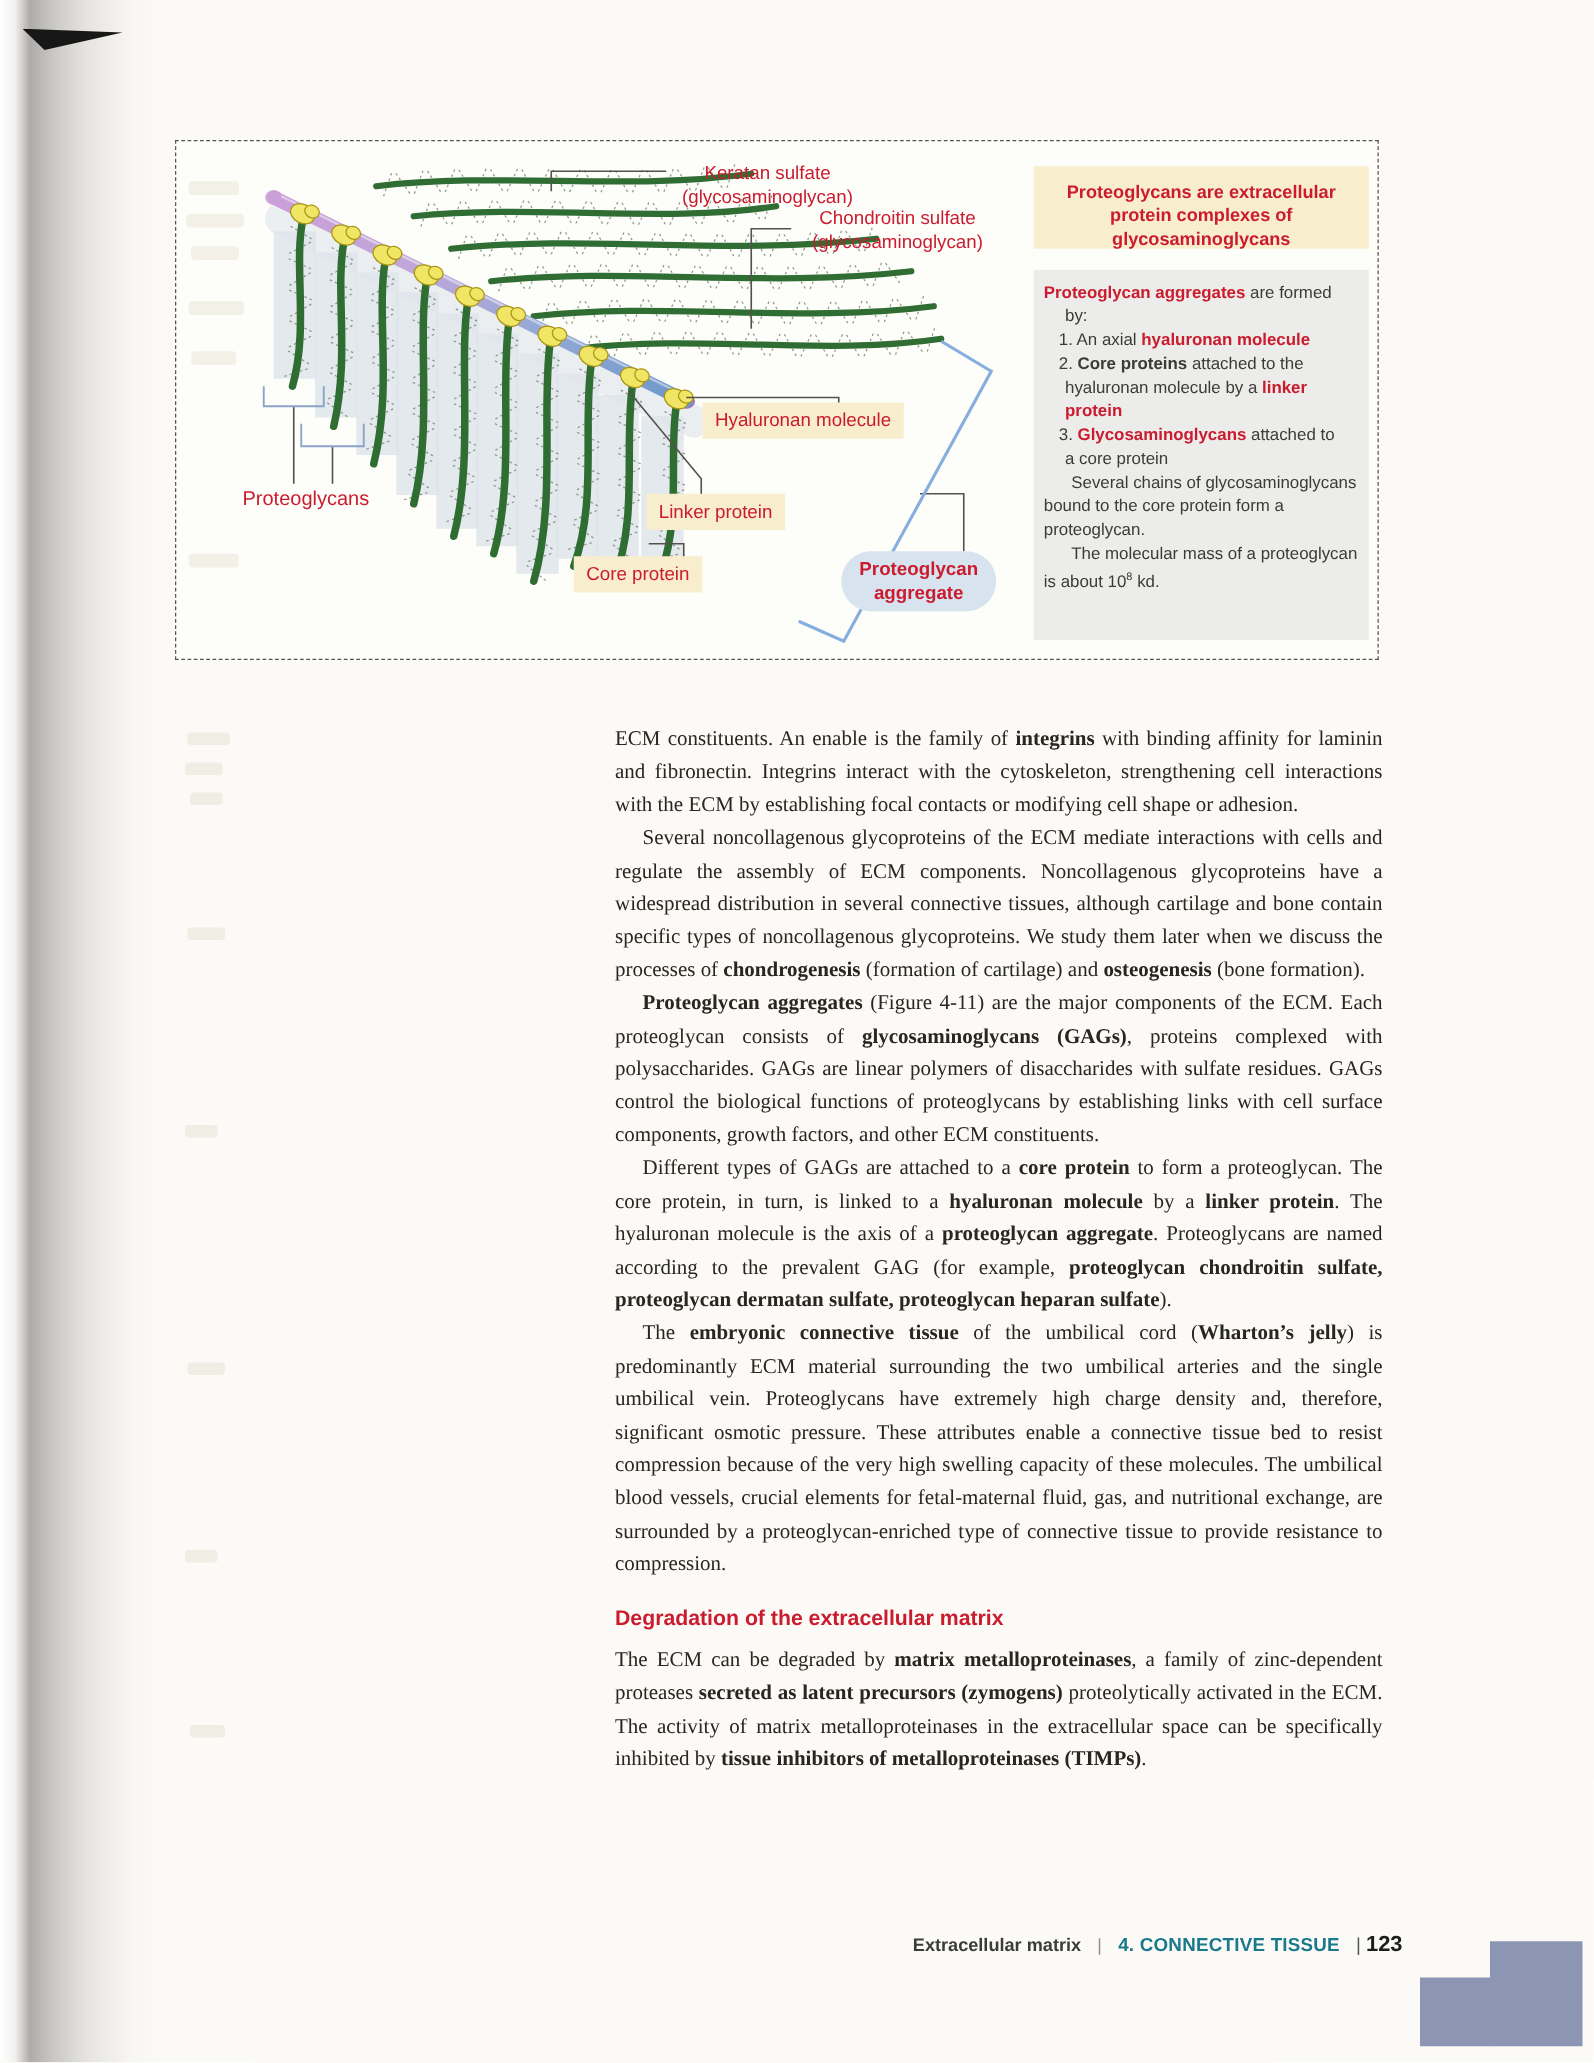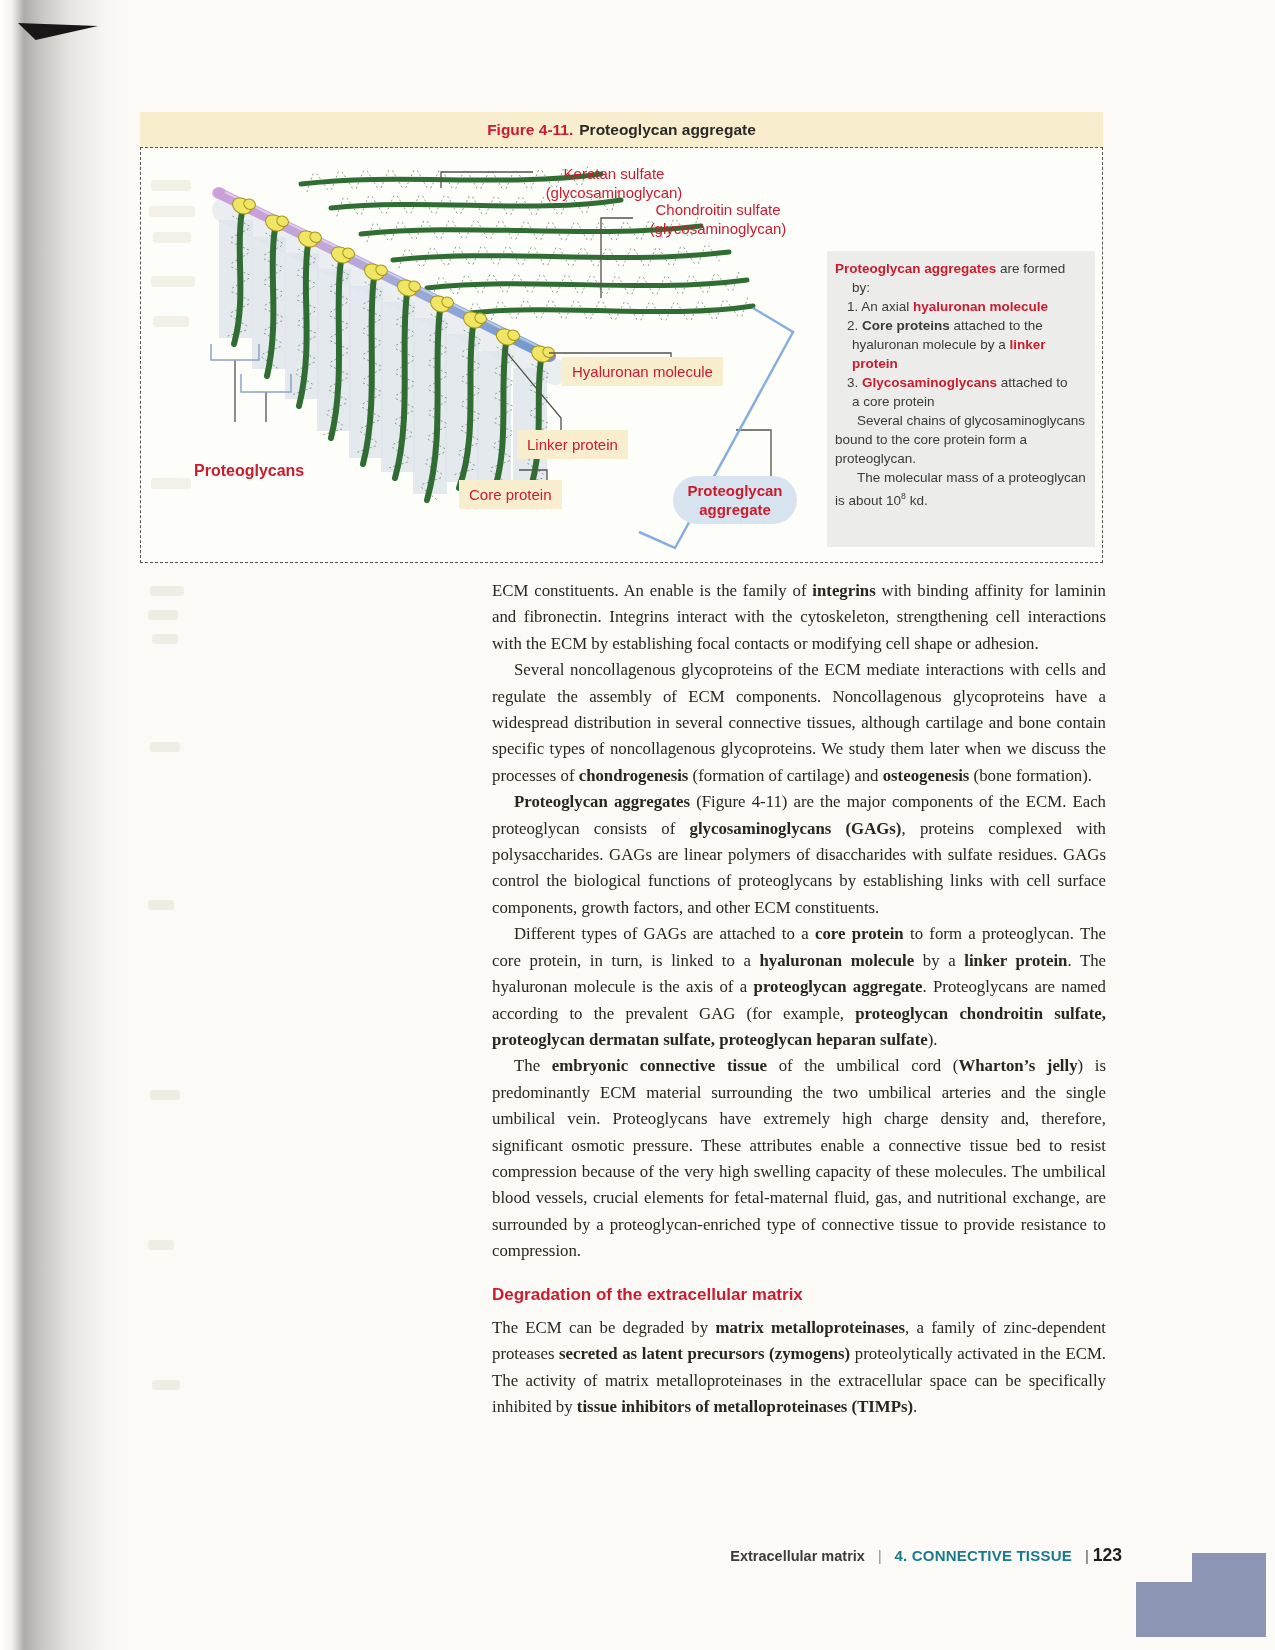--- a/index.html
+++ b/index.html
@@ -21,21 +21,21 @@
   .figure{position:absolute;left:140px;top:112px;width:963px;}
   .fig-title{height:35px;background:var(--cream);display:flex;align-items:center;justify-content:center;
     font-size:15.5px;font-weight:bold;color:#2a2a26;gap:6px;}
   .fig-title .r{color:var(--red);}
   .fig-box{position:relative;height:414px;border:1.5px dashed #56544f;background:#fdfdfa;}
   #diagram{position:absolute;left:0;top:0;}
 
   .lbl{position:absolute;color:var(--red);font-size:15px;line-height:19px;}
   .lbl.two{text-align:center;}
   .lbl.box{background:var(--cream);padding:5px 10px;}
-  .lbl.boldlbl{font-weight:bold;font-size:16px;margin-top:36px;}
+  .lbl.boldlbl{font-weight:normal;font-size:16px;}
   .lbl.agg{background:var(--aggblue);font-weight:bold;text-align:center;padding:5px 4px;border-radius:24px;}
 
   .sb-head{position:absolute;left:686px;top:20px;width:268px;height:66px;background:var(--cream);
     color:var(--red);font-weight:bold;font-size:14.5px;line-height:19px;text-align:center;
     padding:12px 12px 0 12px;box-sizing:border-box;}
   .sb-body{position:absolute;left:686px;top:103px;width:268px;height:296px;background:var(--sbgray);
     color:#3b3a37;font-size:13.5px;line-height:19px;padding:8px 6px 0 8px;box-sizing:border-box;}
   .sbline{white-space:nowrap;}
   .sbline.ind1{margin-left:12px;}
   .sbline.ind2{margin-left:17px;}
@@ -86,24 +86,20 @@
   <span class="ghost" style="left:150px;top:586px;width:34px;height:10px"></span>
   <span class="ghost" style="left:148px;top:610px;width:30px;height:10px"></span>
   <span class="ghost" style="left:152px;top:634px;width:26px;height:10px"></span>
   <span class="ghost" style="left:150px;top:742px;width:30px;height:10px"></span>
   <span class="ghost" style="left:148px;top:900px;width:26px;height:10px"></span>
   <span class="ghost" style="left:150px;top:1090px;width:30px;height:10px"></span>
   <span class="ghost" style="left:148px;top:1240px;width:26px;height:10px"></span>
   <span class="ghost" style="left:152px;top:1380px;width:28px;height:10px"></span>
 
   <div class="figure">
-    <div class="fig-title">
-      <span class="r">Figure 4-11.</span>
-      <span>Proteoglycan aggregate</span>
-    </div>
     <div class="fig-box">
 
       <span class="fig-ghost" style="left:10px;top:32px;width:40px;height:11px"></span>
       <span class="fig-ghost" style="left:8px;top:58px;width:46px;height:11px"></span>
       <span class="fig-ghost" style="left:12px;top:84px;width:38px;height:11px"></span>
       <span class="fig-ghost" style="left:10px;top:128px;width:44px;height:11px"></span>
       <span class="fig-ghost" style="left:12px;top:168px;width:36px;height:11px"></span>
       <span class="fig-ghost" style="left:10px;top:330px;width:40px;height:11px"></span>
 
       <svg id="diagram" width="961" height="414" viewBox="0 0 961 414">
@@ -480,20 +476,21 @@
       </div>
       <div class="lbl box" style="left:421px;top:209px">Hyaluronan molecule</div>
       <div class="lbl box" style="left:376px;top:282px">Linker protein</div>
       <div class="lbl box" style="left:318px;top:332px">Core protein</div>
       <div class="lbl boldlbl" style="left:53px;top:277px">Proteoglycans</div>
       <div class="lbl agg" style="left:532px;top:328px;width:116px">
         <div>Proteoglycan</div>
         <div>aggregate</div>
       </div>
 
+      <div class="sb-head">Proteoglycans are extracellular protein complexes of glycosaminoglycans</div>
       <div class="sb-body">
           <div class="sbline ind0"><span class="b r">Proteoglycan aggregates</span><span> are formed</span></div>
           <div class="sbline ind2"><span>by:</span></div>
           <div class="sbline ind1"><span>1. An axial </span><span class="b r">hyaluronan molecule</span></div>
           <div class="sbline ind1"><span>2. </span><span class="b">Core proteins</span><span> attached to the</span></div>
           <div class="sbline ind2"><span>hyaluronan molecule by a </span><span class="b r">linker</span></div>
           <div class="sbline ind2"><span class="b r">protein</span></div>
           <div class="sbline ind1"><span>3. </span><span class="b r">Glycosaminoglycans</span><span> attached to</span></div>
           <div class="sbline ind2"><span>a core protein</span></div>
           <div class="sbline ind3"><span>Several chains of glycosaminoglycans</span></div>

